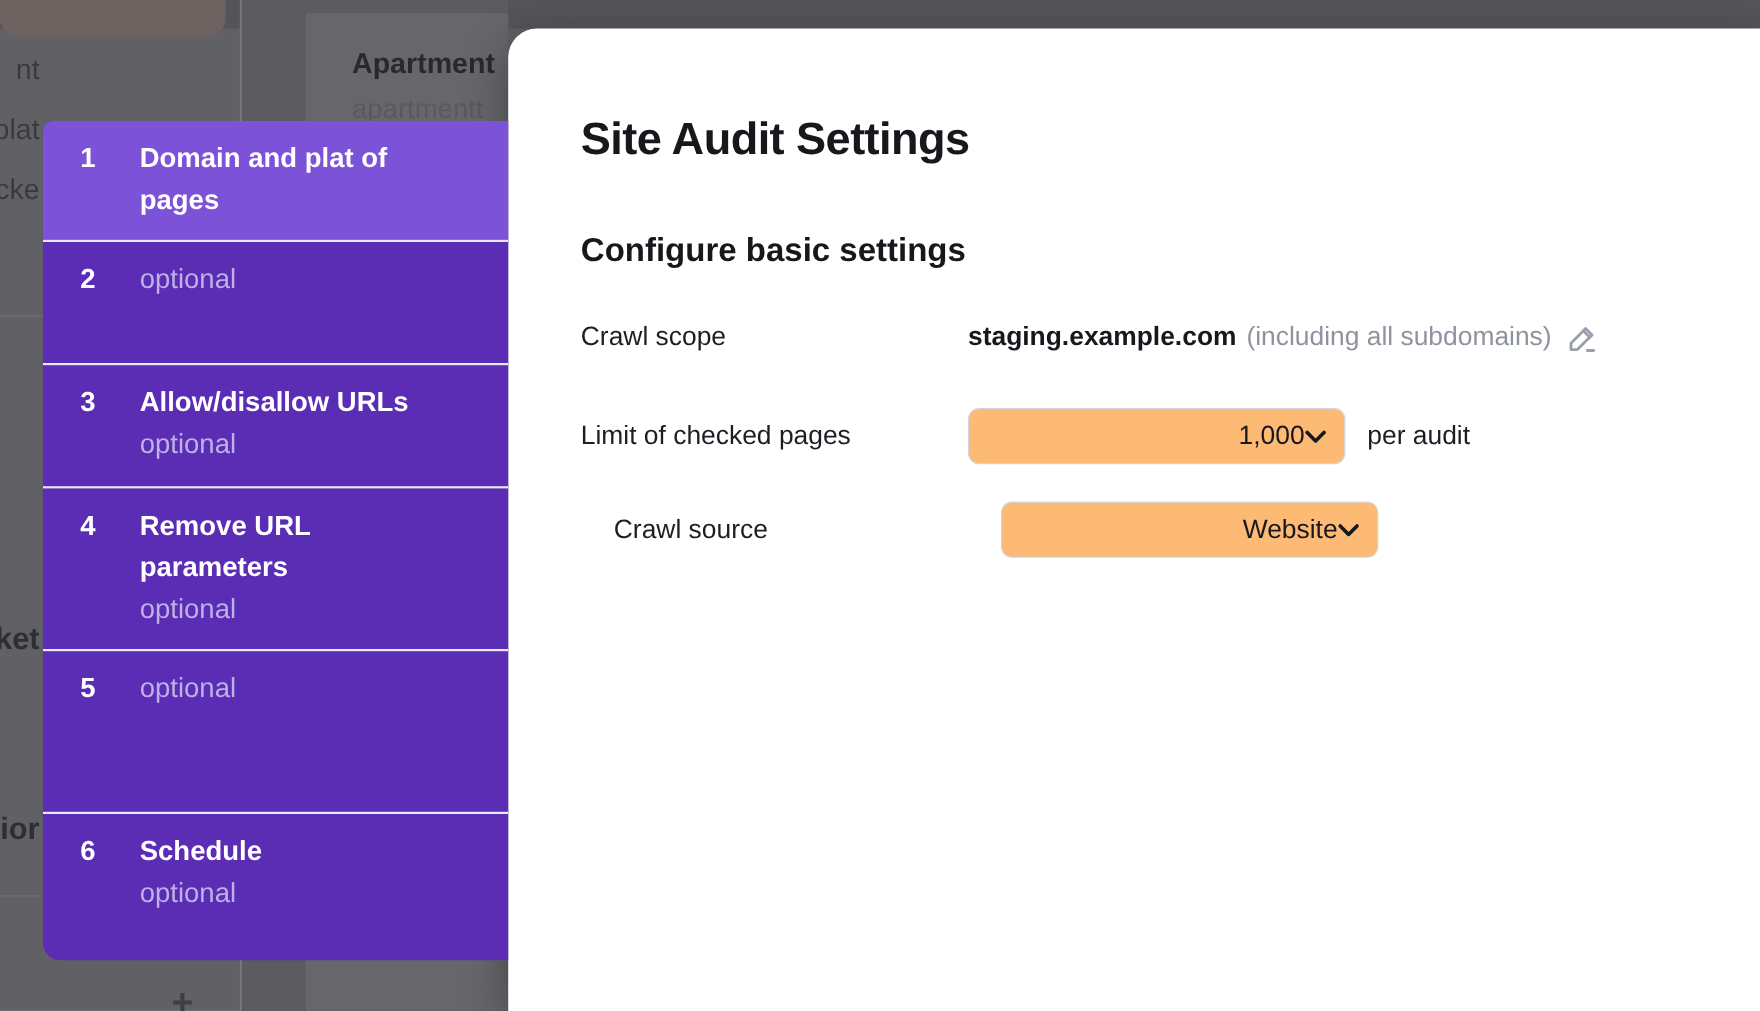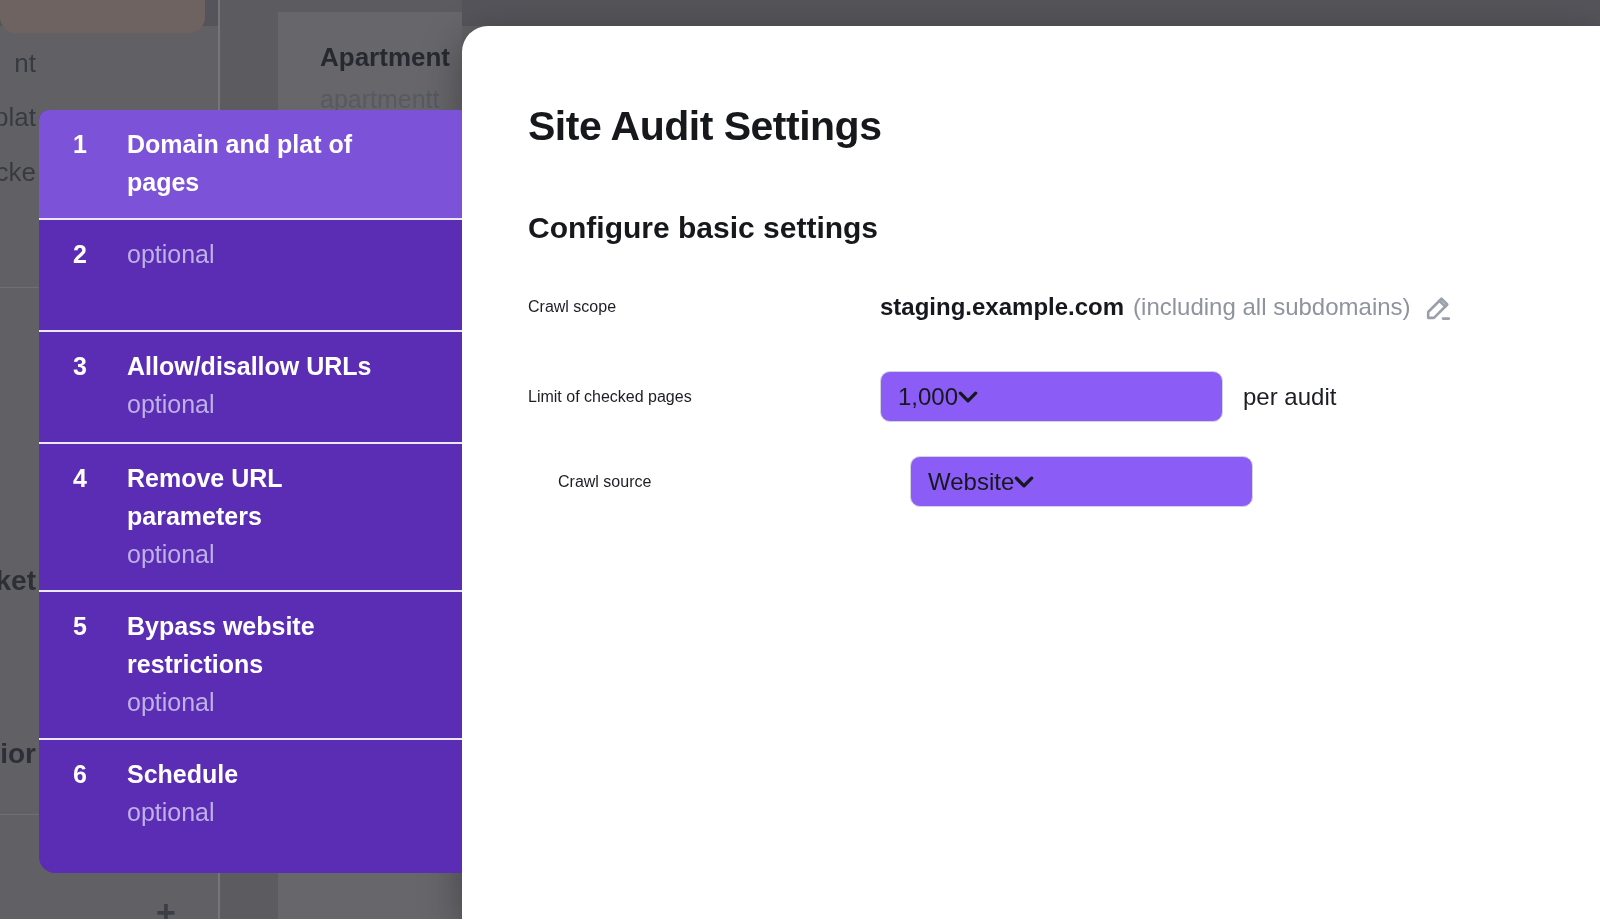--- a/index.html
+++ b/index.html
@@ -22,30 +22,30 @@
   .bg-plus { left:156px; top:893px; font-size:34px; color:#3c3f45; font-weight:bold; }
 
   
   .modal { position:absolute; left:462px; top:26px; width:1138px; height:893px;
            background:#ffffff; border-top-left-radius:26px;
            box-shadow:0 12px 40px rgba(0,0,0,.35); padding:76px 0 0 66px; }
   .modal h1 { font-size:41px; font-weight:800; color:#17181c; letter-spacing:-0.5px; line-height:48px; }
   .modal h2 { margin-top:60px; font-size:30px; font-weight:700; color:#17181c; line-height:36px; }
   .form { margin-top:36px; }
   .frow { display:flex; align-items:center; }
-  .frow .lbl { width:352px; font-size:16px; color:#1c1e24; flex:0 0 352px; }
+  .frow .lbl { width:352px; font-size:24px; color:#1c1e24; flex:0 0 352px; }
   .row-scope { min-height:50px; }
   .row-limit { margin-top:39px; }
   .row-source { margin-top:34px;margin-left:30px; }
   .scope-val { font-size:24px; font-weight:bold; color:#16181d; }
   .scope-note { font-size:24px; color:#8f939d; margin-left:9px; }
   .edit-btn { margin-left:12px; display:inline-flex; align-items:center; cursor:pointer; }
   .select { width:343px; height:51px; border:1px solid #d3d3da; border-radius:10px;
-            display:flex; align-items:center; justify-content:flex-start;
-            padding:0 16px 0 17px; cursor:pointer; background:#8b5cf6; }
+            display:flex; align-items:center; justify-content:flex-end;
+            padding:0 16px 0 17px; cursor:pointer; background:#fdba74; }
   .select .val { font-size:24px; color:#16181d; }
   .suffix { font-size:24px; color:#1c1e24; margin-left:20px; }
 
   
   .steps { position:absolute; left:39px; top:110px; width:423px; background:#5A2DB4;
            border-radius:10px 0 0 16px; overflow:hidden; }
   .step { display:flex; padding:15px 10px 17px 0; cursor:pointer; }
   .step + .step { border-top:2px solid #ECE7F8; }
   .step.active { background:#7C52D8; }
   .step .num { flex:0 0 88px; text-align:left; padding-left:34px;
@@ -161,21 +161,20 @@
   <div class="step s4">
     <div class="num">4</div>
     <div class="txt">
       <div class="title">Remove URL parameters</div>
       <div class="opt">optional</div>
     </div>
   </div>
   <div class="step s5">
     <div class="num">5</div>
     <div class="txt">
-      <div class="title">Bypass website restrictions</div>
       <div class="opt">optional</div>
     </div>
   </div>
   <div class="step s6">
     <div class="num">6</div>
     <div class="txt">
       <div class="title">Schedule</div>
       <div class="opt">optional</div>
     </div>
   </div>

